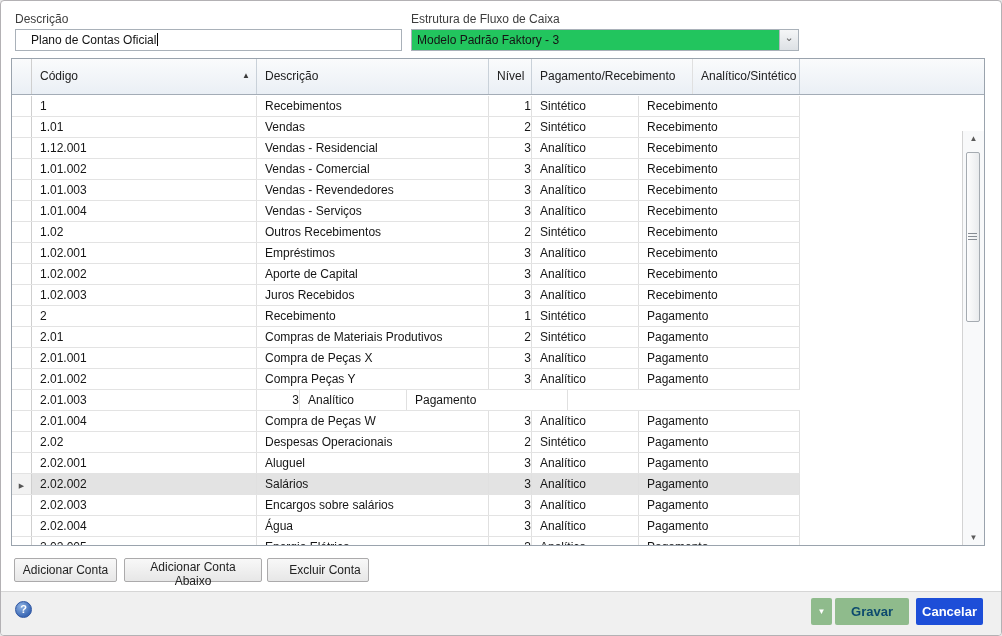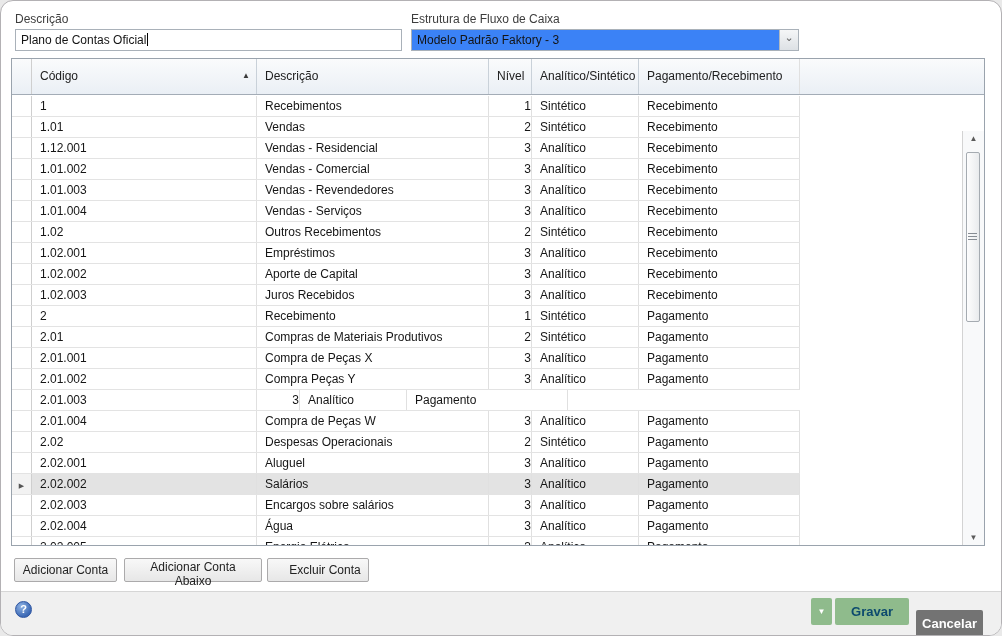--- a/index.html
+++ b/index.html
@@ -1,32 +1,32 @@
 <!DOCTYPE html>
 <html><head>
 <meta charset="utf-8">
 <style>
   html,body { margin:0; padding:0; background:#e9e9e9; font-family:"Liberation Sans", sans-serif; }
   .dialog {
     position:relative; width:1002px; height:636px; box-sizing:border-box;
-    background:#ffffff; border:1px solid #b3b1b4; border-radius:13px; overflow:hidden;
+    background:#ffffff; border:1px solid #b3b1b4; border-radius:4px; overflow:hidden;
   }
   
   .fld-label { position:absolute; font-size:12px; color:#3d3d3d; }
   .lbl-desc { left:14px; top:11px; }
   .lbl-estrutura { left:410px; top:11px; }
   .textbox {
     position:absolute; left:14px; top:28px; width:387px; height:22px; box-sizing:border-box;
     background:#fff; border:1px solid #a9b1b9; font-size:12px; color:#141414;
-    line-height:20px; padding-left:5px; white-space:nowrap; overflow:hidden;
+    line-height:20px; padding-left:15px; white-space:nowrap; overflow:hidden;
   }
   .caret { display:inline-block; width:1px; height:13px; background:#000; vertical-align:-2px; margin-left:1px; }
   .combobox {
     position:absolute; left:410px; top:28px; width:388px; height:22px; box-sizing:border-box;
-    background:#3b82f6; border:1px solid #a9b1b9; font-size:12px; color:#141414; line-height:20px;
+    background:#22c55e; border:1px solid #a9b1b9; font-size:12px; color:#141414; line-height:20px;
   }
   .combo-value { position:absolute; left:5px; top:0; right:22px; overflow:hidden; white-space:nowrap; }
   .combo-btn {
     position:absolute; right:0; top:0; bottom:0; width:18px;
     background:linear-gradient(#f5f6f7,#dde1e5); border-left:1px solid #b2b9c0;
     color:#5d6films4; text-align:center;
   }
   .combo-btn span { position:relative; top:-3px; font-size:11px; color:#666; }
   
   .grid {
@@ -74,22 +74,22 @@
   .footer { position:absolute; left:0; right:0; bottom:0; height:43px;
     background:#f0f0f0; border-top:1px solid #d6d6d6; }
   .help-icon { position:absolute; left:14px; top:9px; width:17px; height:17px; border-radius:50%;
     background:radial-gradient(circle at 35% 30%, #8fb3e4, #3c69b5 70%); border:1px solid #2d54a0;
     box-sizing:border-box; color:#fff; font-size:11px; font-weight:bold; text-align:center; line-height:15px; }
   .btn-save-menu { position:absolute; right:169px; top:6px; width:21px; height:27px;
     background:#8fbb8c; border:none; border-radius:2px; color:#fff; font-size:8px; }
   .btn-save { position:absolute; right:92px; top:6px; width:74px; height:27px;
     background:#8fbb8c; border:none; border-radius:2px; color:#0c4a6e; font-size:13px; font-weight:bold;
     font-family:"Liberation Sans", sans-serif; }
-  .btn-cancel { position:absolute; right:18px; top:18px; width:67px; height:27px;
-    background:#737373; border:none; border-radius:2px; color:#ffffff; font-size:13px; font-weight:bold;
+  .btn-cancel { position:absolute; right:18px; top:6px; width:67px; height:27px;
+    background:#1d4ed8; border:none; border-radius:2px; color:#ffffff; font-size:13px; font-weight:bold;
     font-family:"Liberation Sans", sans-serif; }
 </style>
 </head>
 <body>
 
 <div class="dialog">
 
   <div class="fld-label lbl-desc">Descrição</div>
   <div class="textbox"><span>Plano de Contas Oficial</span><span class="caret"></span></div>
 
@@ -98,22 +98,22 @@
     <span class="combo-value">Modelo Padrão Faktory - 3</span>
     <span class="combo-btn"><span>⌄</span></span>
   </div>
 
   <div class="grid">
     <div class="grid-header">
       <div class="hcell c-ind"></div>
       <div class="hcell c-codigo"><span>Código</span><span class="sort-glyph">▲</span></div>
       <div class="hcell c-desc">Descrição</div>
       <div class="hcell c-nivel" style="text-align:left; padding-left:8px;">Nível</div>
+      <div class="hcell c-pagrec">Pagamento/Recebimento</div>
       <div class="hcell c-tipo">Analítico/Sintético</div>
-      <div class="hcell c-pagrec">Pagamento/Recebimento</div>
       <div class="hcell h-filler"></div>
     </div>
     <div class="grid-body">
       <div class="grid-rows">
           <div class="grid-row">
     <div class="cell c-ind"><span class="glyph"></span></div>
     <div class="cell c-codigo">1</div>
     <div class="cell c-desc">Recebimentos</div>
     <div class="cell c-nivel">1</div>
     <div class="cell c-tipo">Sintético</div>

